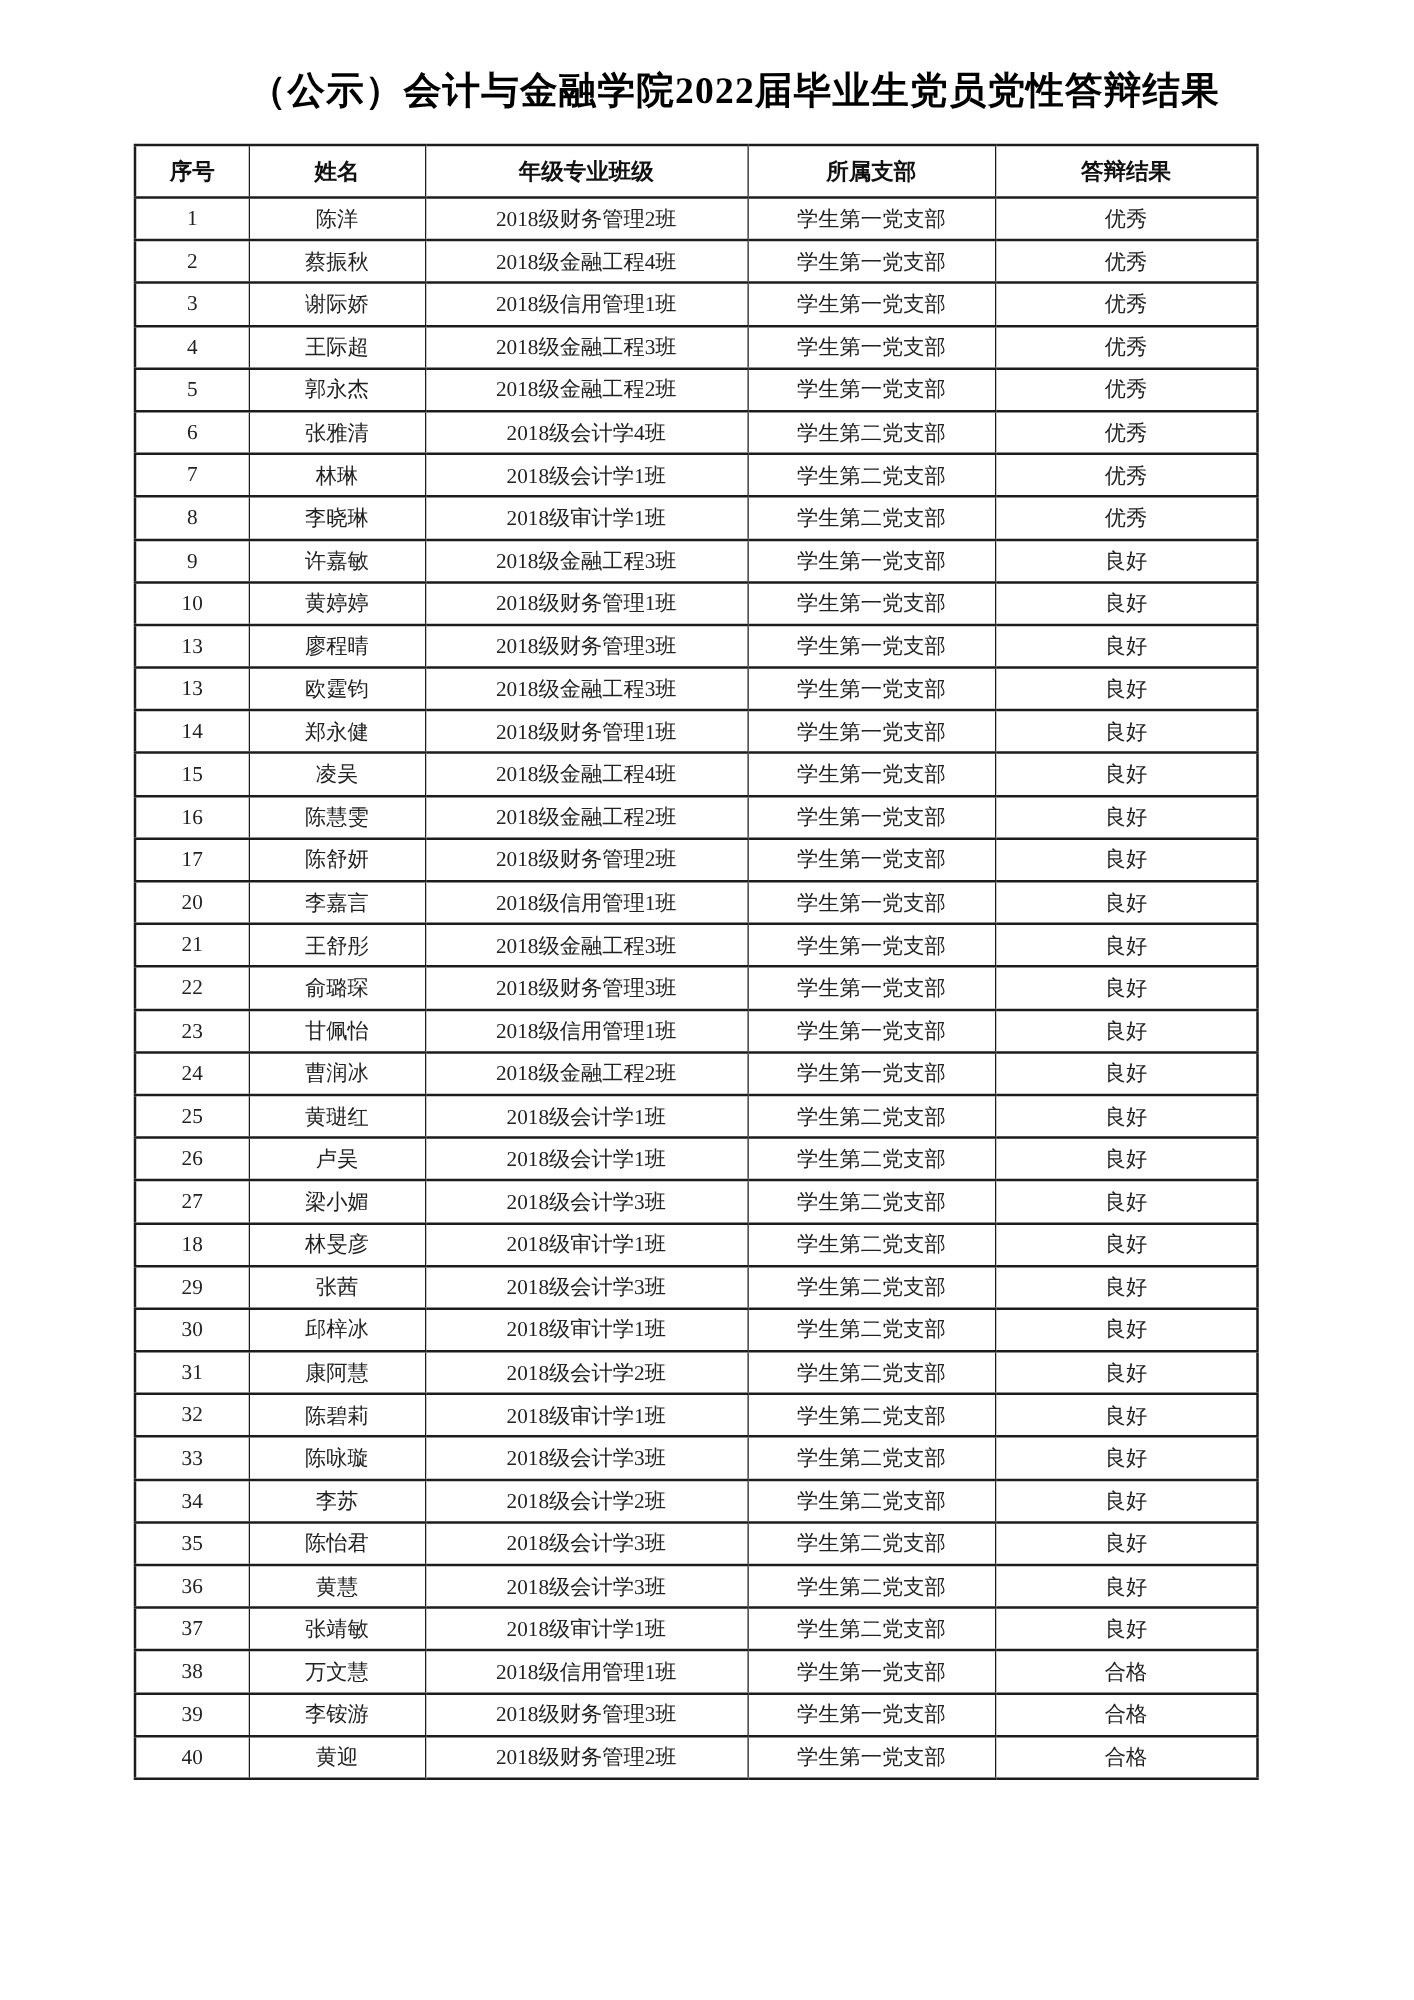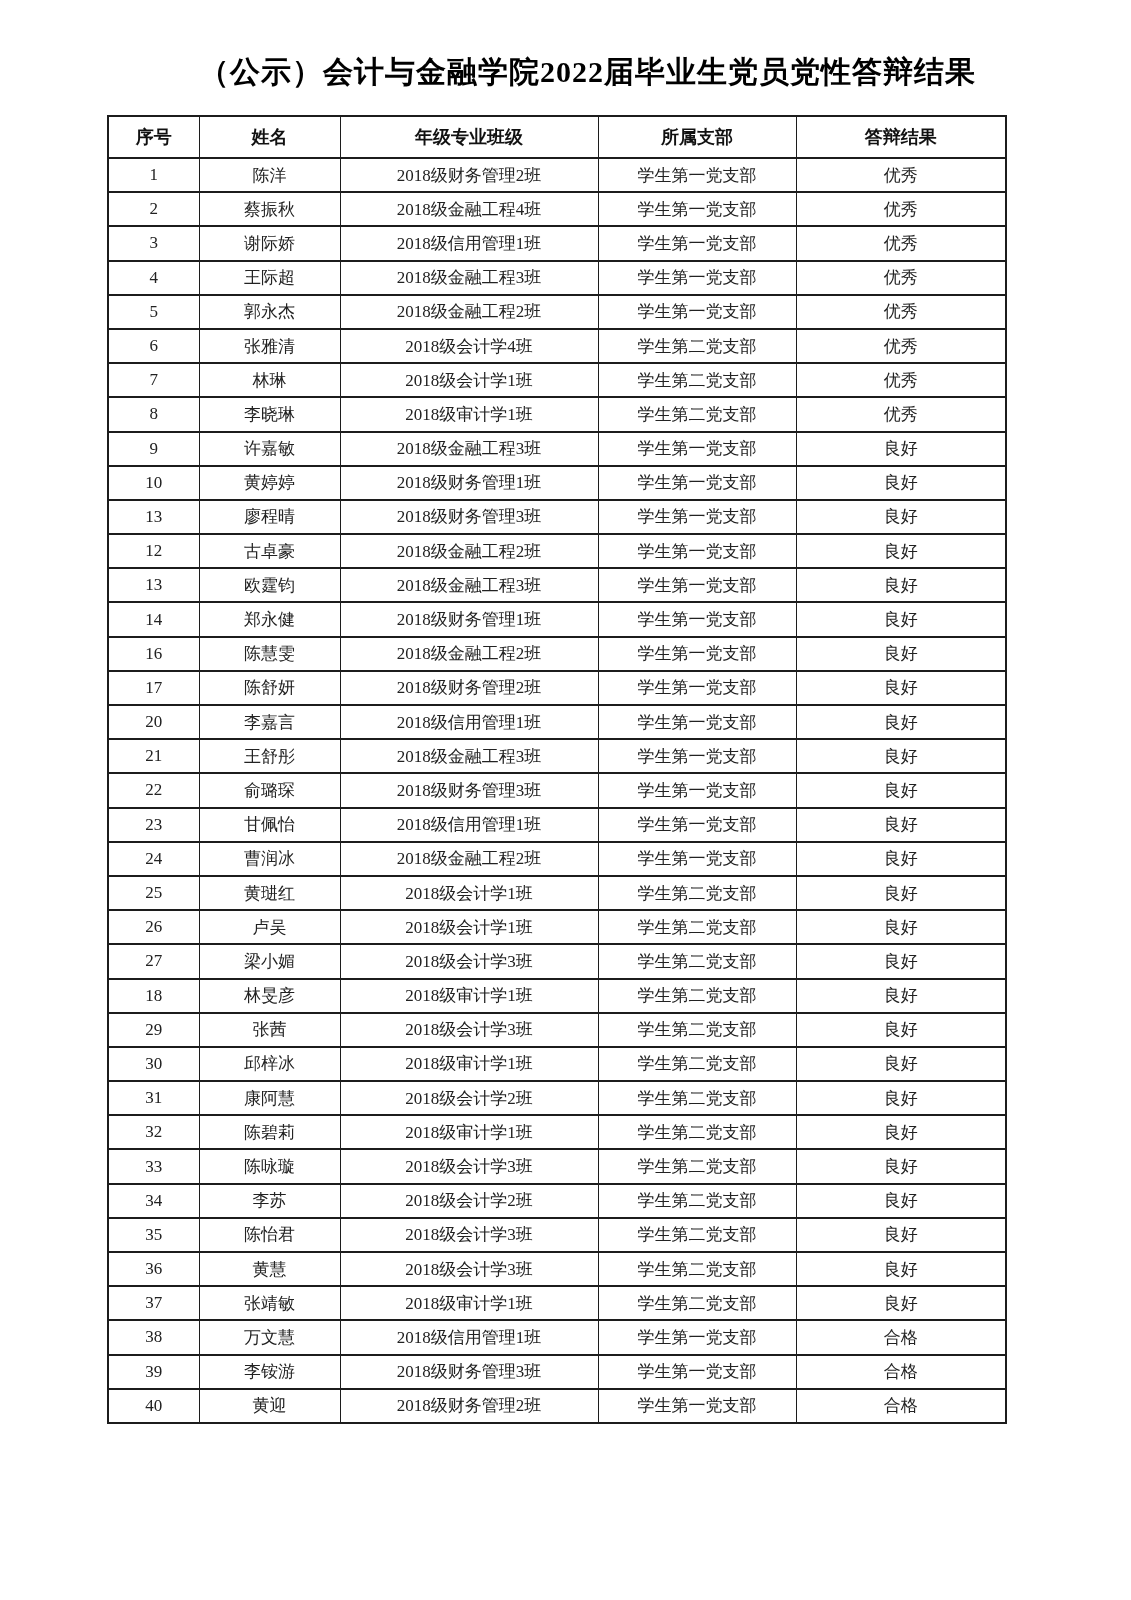--- a/index.html
+++ b/index.html
@@ -163,41 +163,41 @@
       <td class="cell-result">良好</td>
     </tr>
         <tr>
       <td class="cell-index">13</td>
       <td class="cell-name">廖程晴</td>
       <td class="cell-class">2018级财务管理3班</td>
       <td class="cell-branch">学生第一党支部</td>
       <td class="cell-result">良好</td>
     </tr>
         <tr>
-      <td class="cell-index">12</td>
-      <td class="cell-name">古卓豪</td>
-      <td class="cell-class">2018级金融工程2班</td>
-      <td class="cell-branch">学生第一党支部</td>
-      <td class="cell-result">良好</td>
-    </tr>
-        <tr>
       <td class="cell-index">13</td>
       <td class="cell-name">欧霆钧</td>
       <td class="cell-class">2018级金融工程3班</td>
       <td class="cell-branch">学生第一党支部</td>
       <td class="cell-result">良好</td>
     </tr>
         <tr>
       <td class="cell-index">14</td>
       <td class="cell-name">郑永健</td>
       <td class="cell-class">2018级财务管理1班</td>
       <td class="cell-branch">学生第一党支部</td>
       <td class="cell-result">良好</td>
     </tr>
         <tr>
+      <td class="cell-index">15</td>
+      <td class="cell-name">凌吴</td>
+      <td class="cell-class">2018级金融工程4班</td>
+      <td class="cell-branch">学生第一党支部</td>
+      <td class="cell-result">良好</td>
+    </tr>
+        <tr>
       <td class="cell-index">16</td>
       <td class="cell-name">陈慧雯</td>
       <td class="cell-class">2018级金融工程2班</td>
       <td class="cell-branch">学生第一党支部</td>
       <td class="cell-result">良好</td>
     </tr>
         <tr>
       <td class="cell-index">17</td>
       <td class="cell-name">陈舒妍</td>
       <td class="cell-class">2018级财务管理2班</td>

